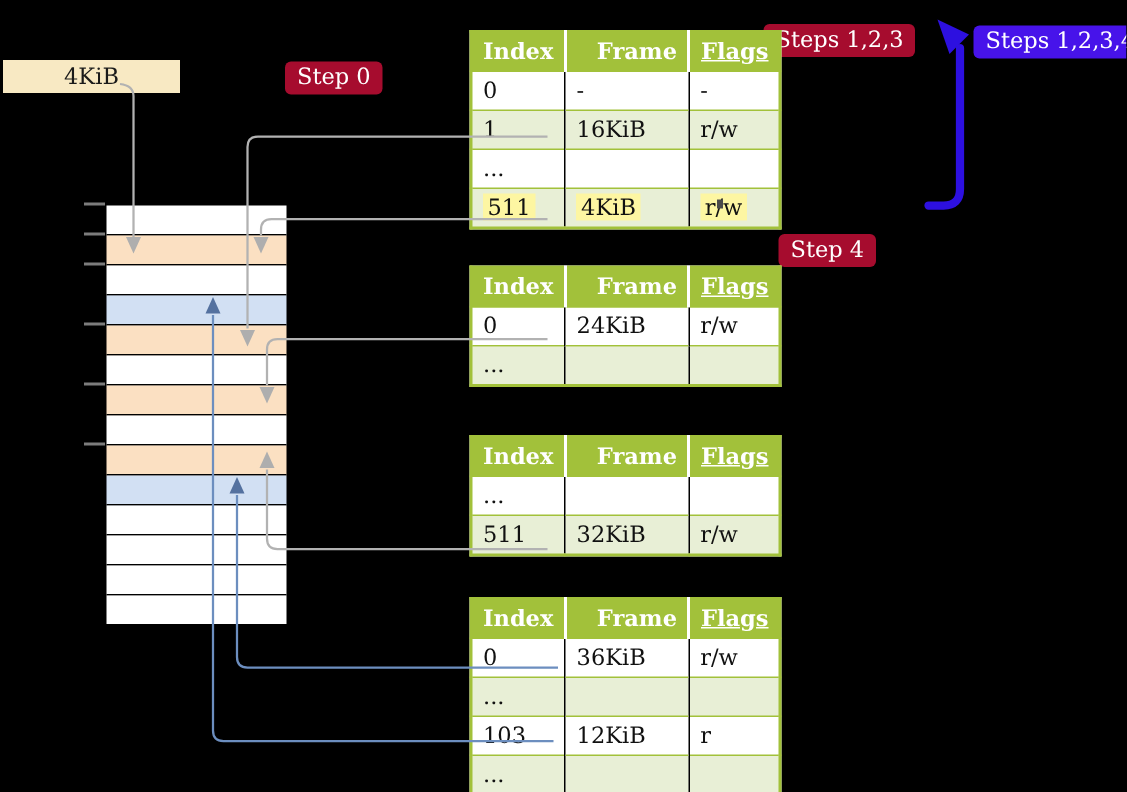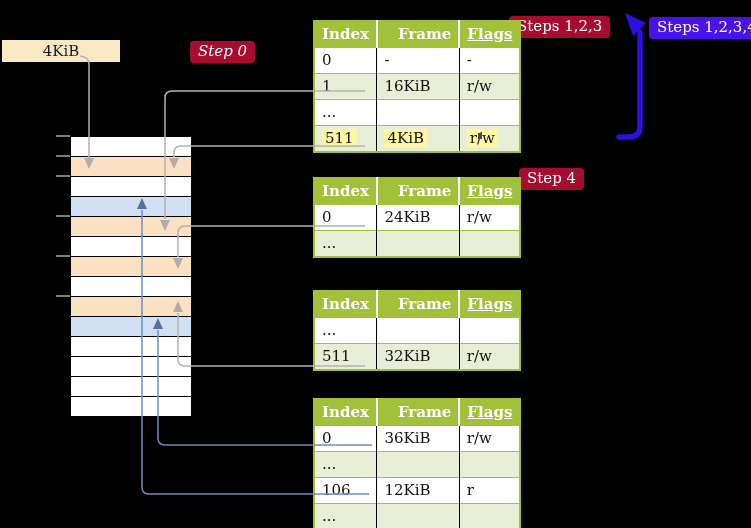--- a/index.html
+++ b/index.html
@@ -31,24 +31,24 @@
   .hl{background:var(--highlight-yellow,#fdf6a2);padding:0 3px;}
   .overlay{position:absolute;left:0;top:0;z-index:10;pointer-events:none;}
 </style>
 </head>
 <body style="--background: #000000; --table-header-green: #a2c13a; --table-row-green: #e8efd6; --highlight-yellow: #fdf6a2; --label-crimson: #a60c2e; --label-blue: #4713ea; --arrow-blue: #2d10e0; --connector-gray: #b2b2b2; --connector-blue: #6c8ebf; --frame-peach: #fbe0c2; --frame-lightblue: #d2e0f3; --label-cream: #f8e9c3;">
 
 <div class="canvas">
 
   <div class="box" style="left:2px;top:40px;width:118px;height:22px;">4KiB</div>
 
-  <div class="pill crimson" style="left:190px;top:41px;font-style:italic;">Step 0</div>
+  <div class="pill crimson" style="left:190px;top:41px;">Step 0</div>
   <div class="pill crimson" style="left:509px;top:16px;">Steps 1,2,3</div>
   <div class="pill bluepill" style="left:649px;top:17px;">Steps 1,2,3,4</div>
-  <div class="pill crimson" style="left:519px;top:168px;">Step 4</div>
+  <div class="pill crimson" style="left:519px;top:156px;">Step 4</div>
 
   <div class="tick" style="top:135px;"></div>
   <div class="tick" style="top:155px;"></div>
   <div class="tick" style="top:175px;"></div>
   <div class="tick" style="top:215px;"></div>
   <div class="tick" style="top:255px;"></div>
   <div class="tick" style="top:295px;"></div>
 
   <div class="stack">
       <div class="mrow plain"></div>
@@ -153,21 +153,21 @@
           <td>0</td>
           <td>36KiB</td>
           <td>r/w</td>
         </tr>
         <tr class="alt">
           <td>...</td>
           <td></td>
           <td></td>
         </tr>
         <tr>
-          <td>106</td>
+          <td>103</td>
           <td>12KiB</td>
           <td>r</td>
         </tr>
         <tr class="alt">
           <td>...</td>
           <td></td>
           <td></td>
         </tr>
       </tbody>
     </table>

